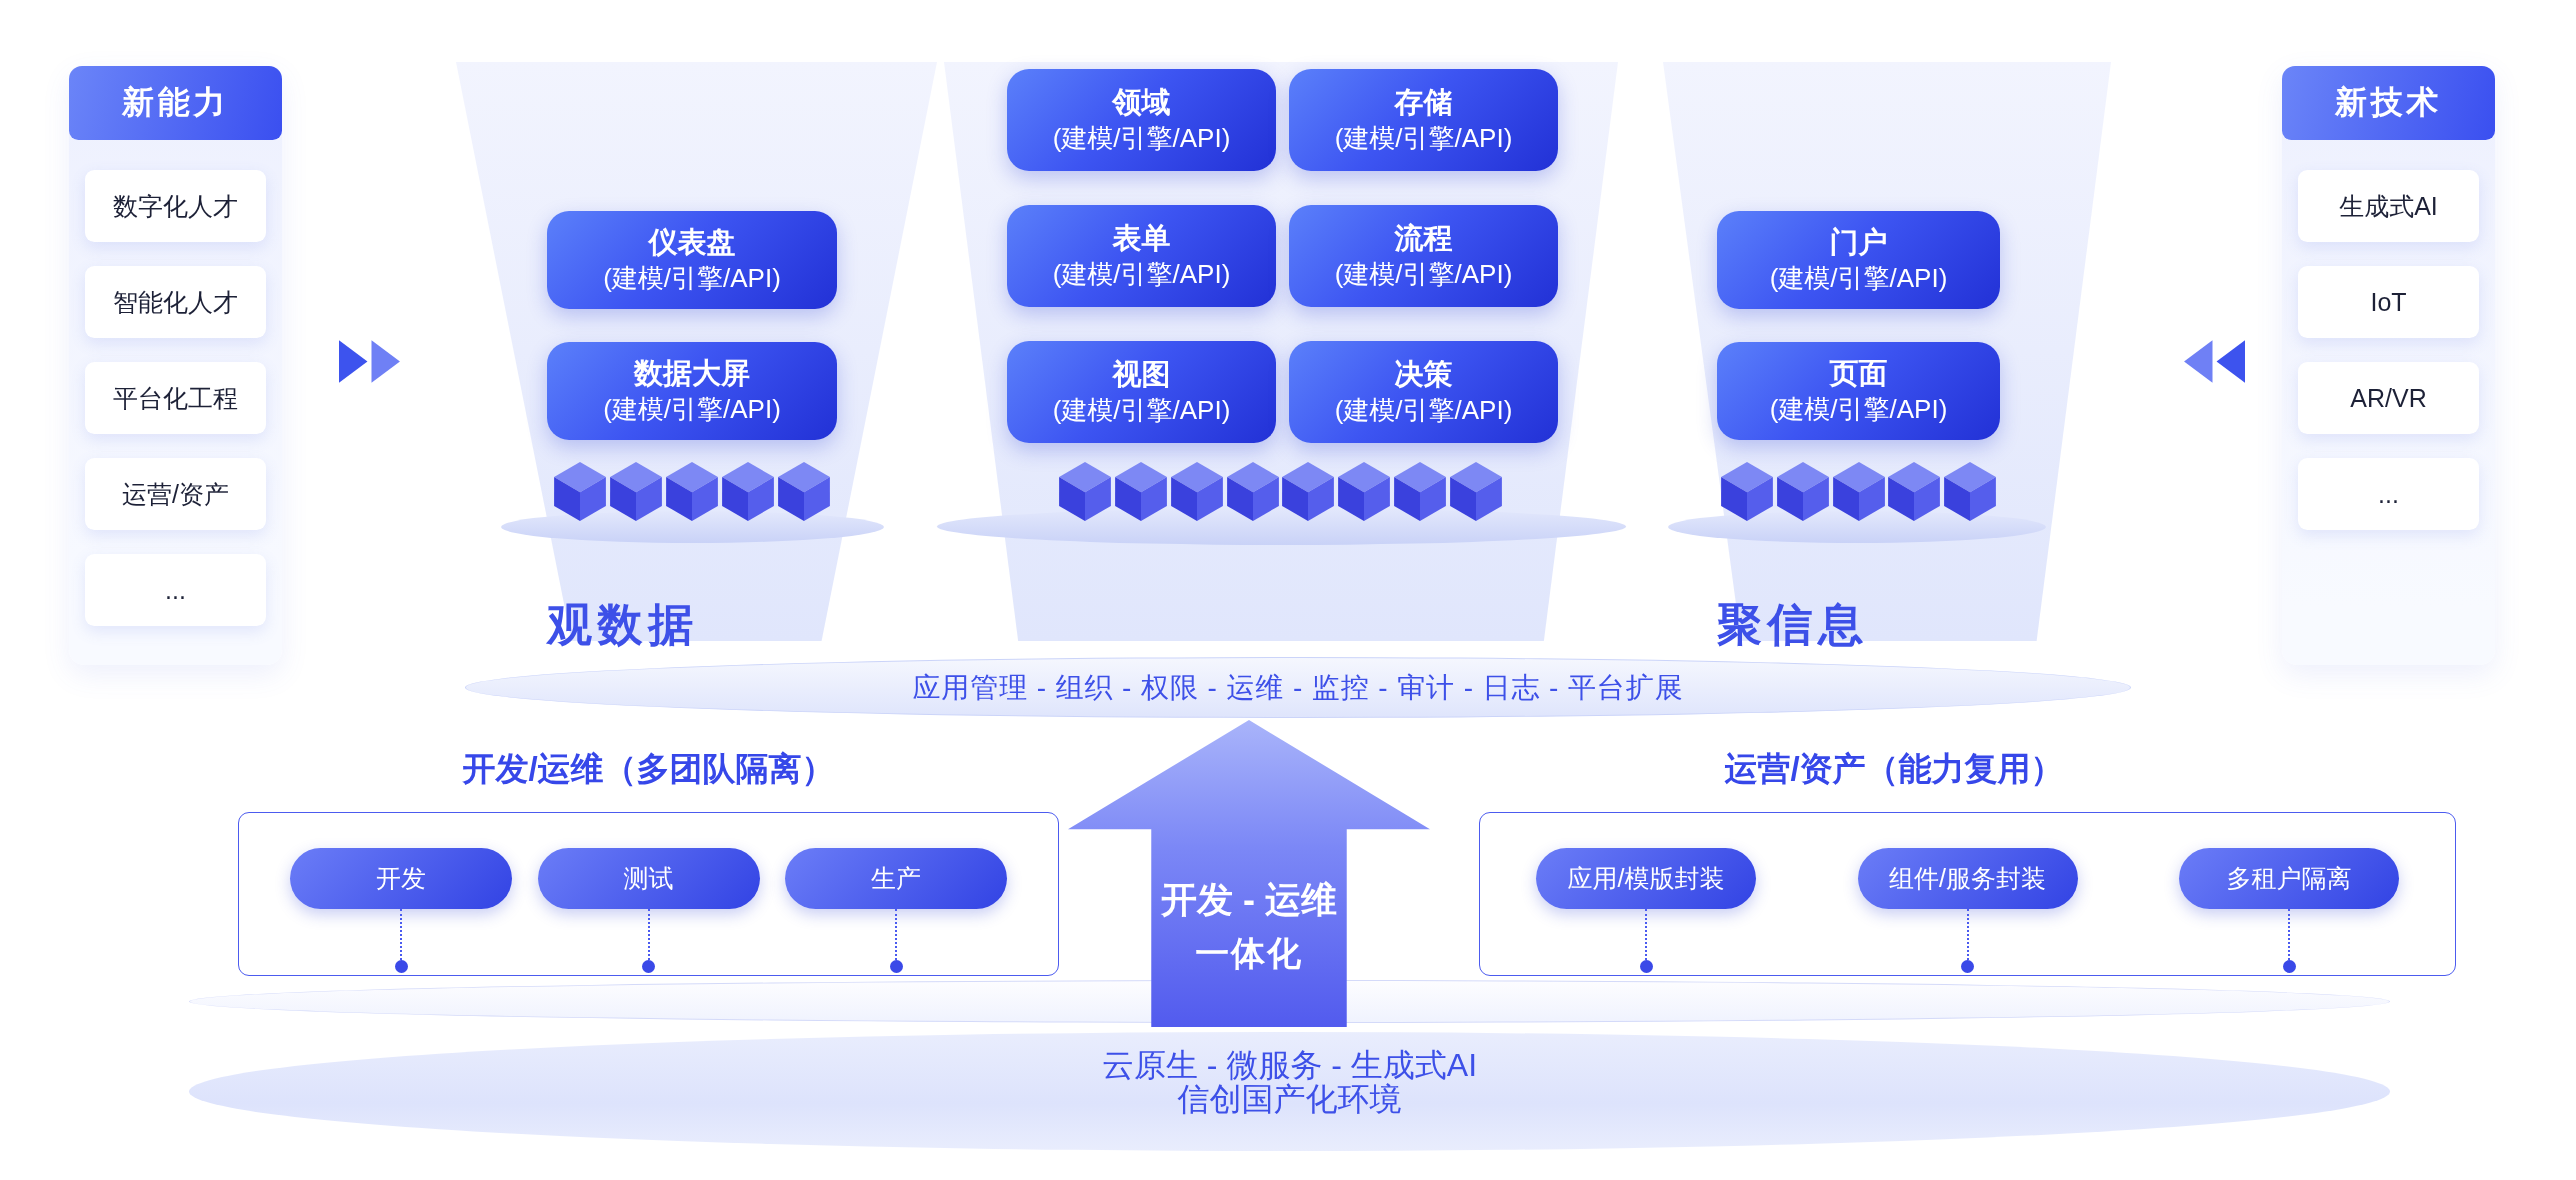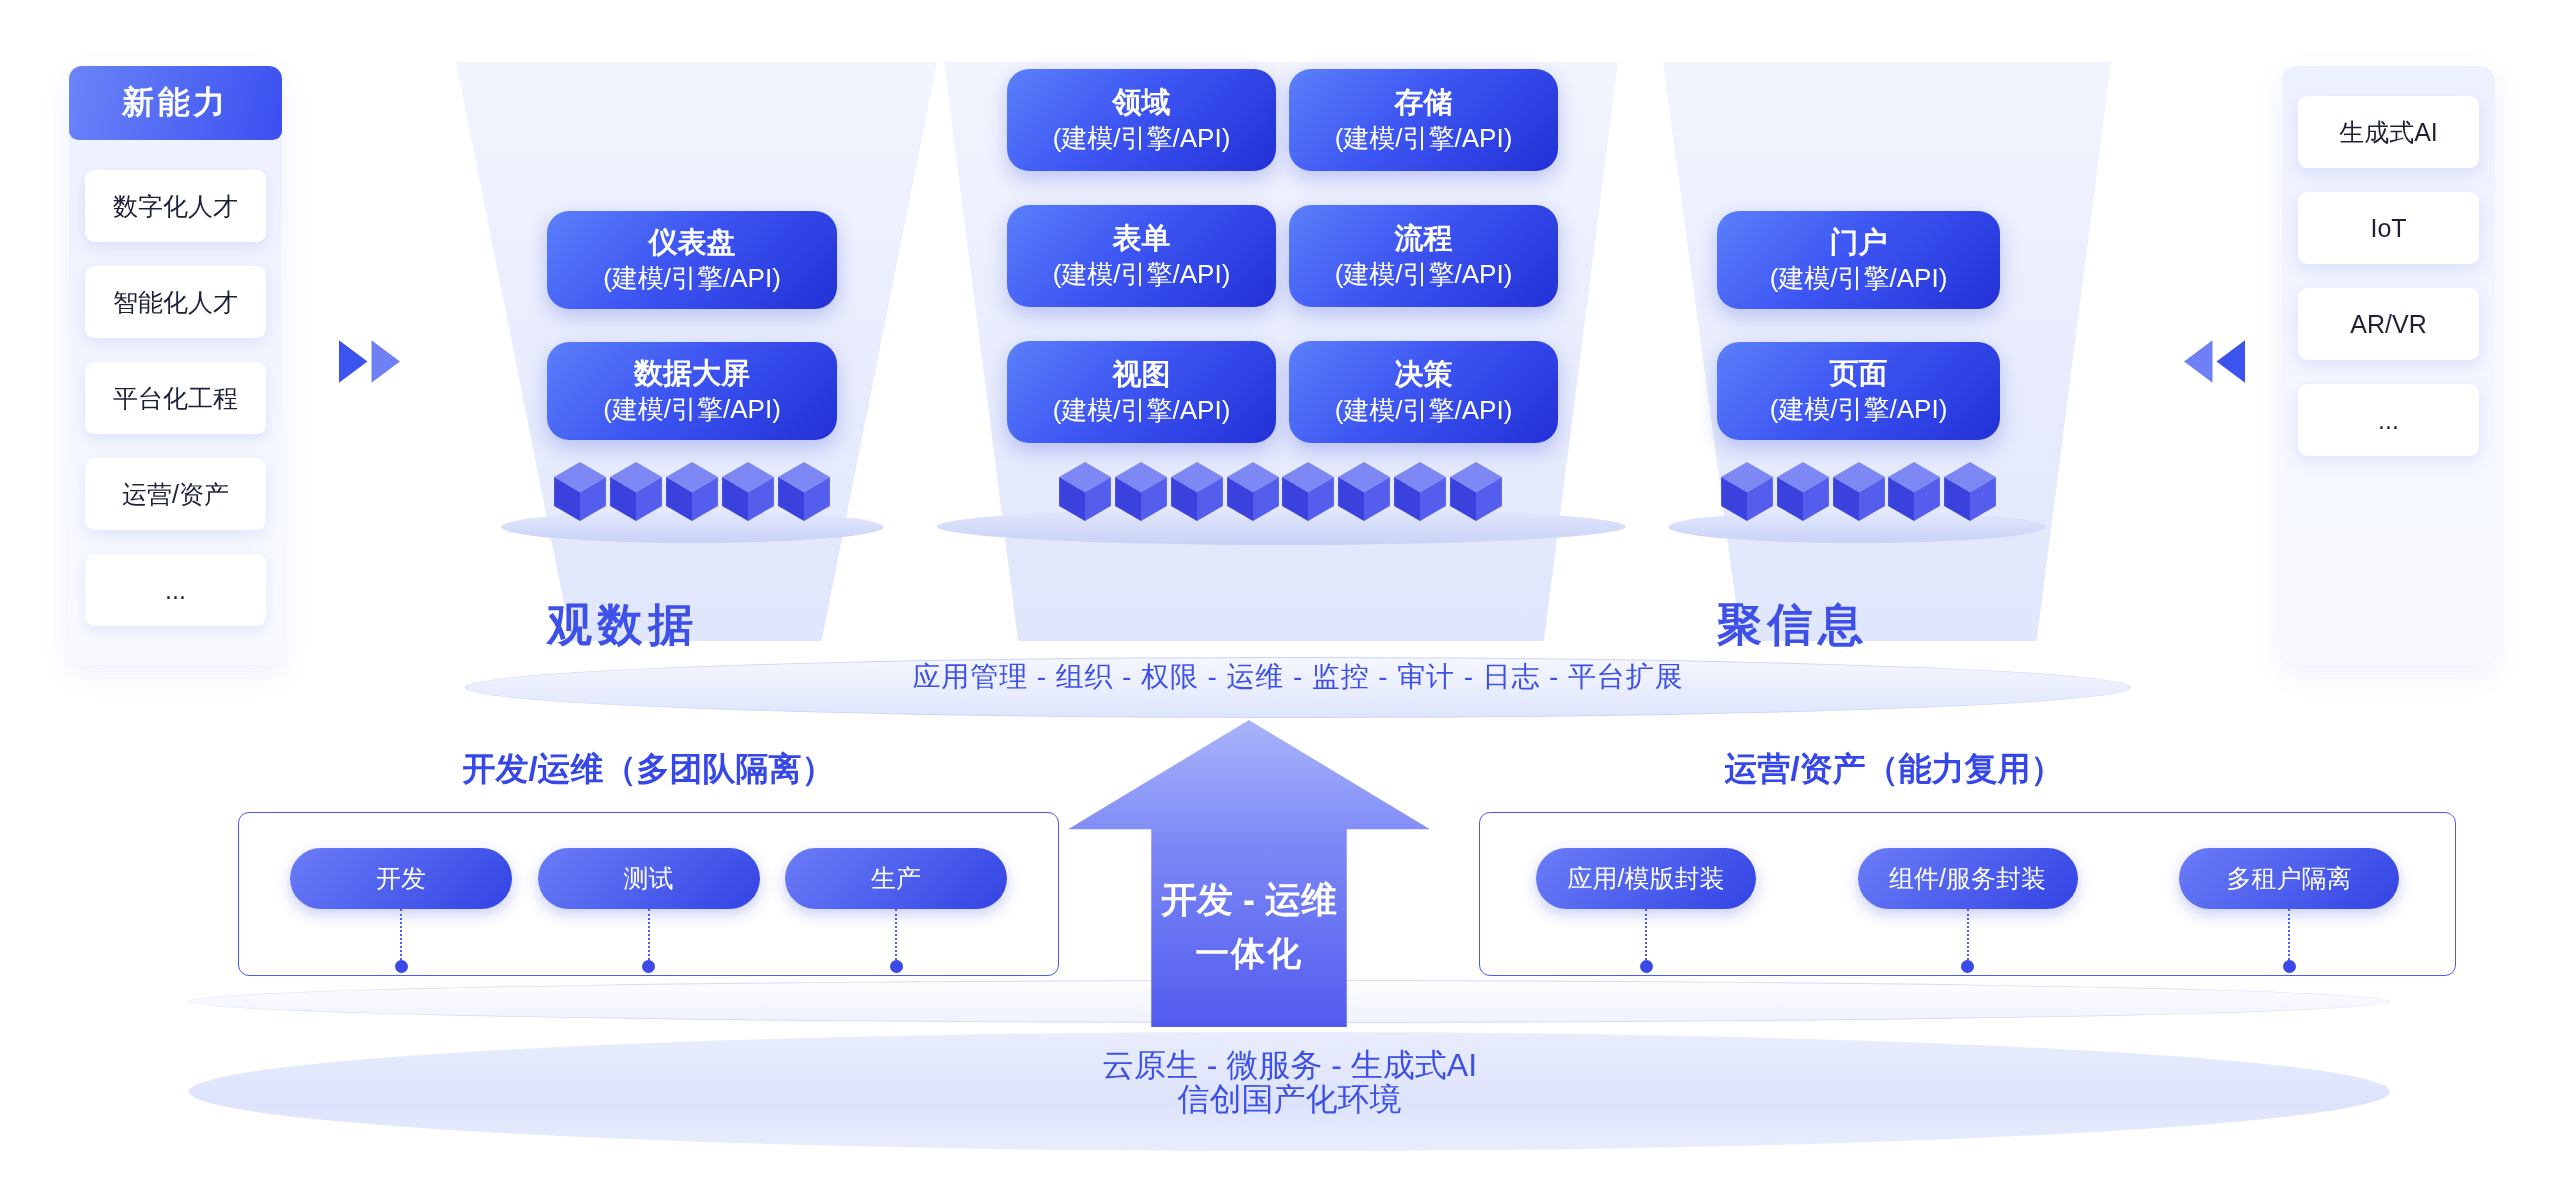--- a/index.html
+++ b/index.html
@@ -68,21 +68,21 @@
   .funnel-label { position:absolute; top:595px; z-index:2; text-align:left;
                   color:#3D50E8; font-size:45px; font-weight:600; letter-spacing:5.6px; }
   .label-left  { left:547px;  width:290px; }
   .label-right { left:1717px; width:283px; }
 
   
   .bar-ellipse { position:absolute; left:465px; top:657px; width:1666px; height:61px; z-index:1;
                  border-radius:50%; border:1.9px solid #CZDGF8;
                  border:1.9px solid #CBD4F9;
                  background:linear-gradient(180deg,#F5F7FE 0%,#DFE5FC 100%);
-                 display:flex; justify-content:center; }
+                 display:flex; align-items:center; justify-content:center; }
   .bar-text { color:#3D50E8; font-size:28px; font-weight:500; letter-spacing:0.9px; }
 
   
   .section-title { position:absolute; top:747px; z-index:2; text-align:center;
                    color:#3647E9; font-size:33px; font-weight:700; }
   .title-devops { left:238px;  width:821px; }
   .title-assets { left:1479px; width:830px; }
 
   .group-box { position:absolute; top:812px; height:164px; z-index:2;
                background:#fff; border:1.9px solid #4C5BEF; border-radius:11px;
@@ -149,20 +149,21 @@
           <span>运营/资产</span>
         </div>
 
         <div class="panel-item">
           <span>...</span>
         </div>
       </div>
   </aside>
 
   <aside class="panel panel-right">
+    <div class="panel-header">新技术</div>
     <div class="panel-items">
 
         <div class="panel-item">
           <span>生成式AI</span>
         </div>
 
         <div class="panel-item">
           <span>IoT</span>
         </div>
 

